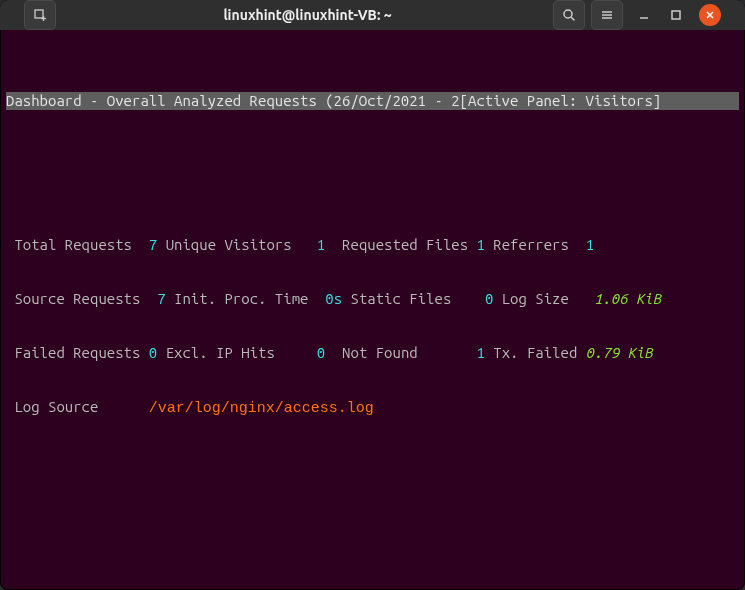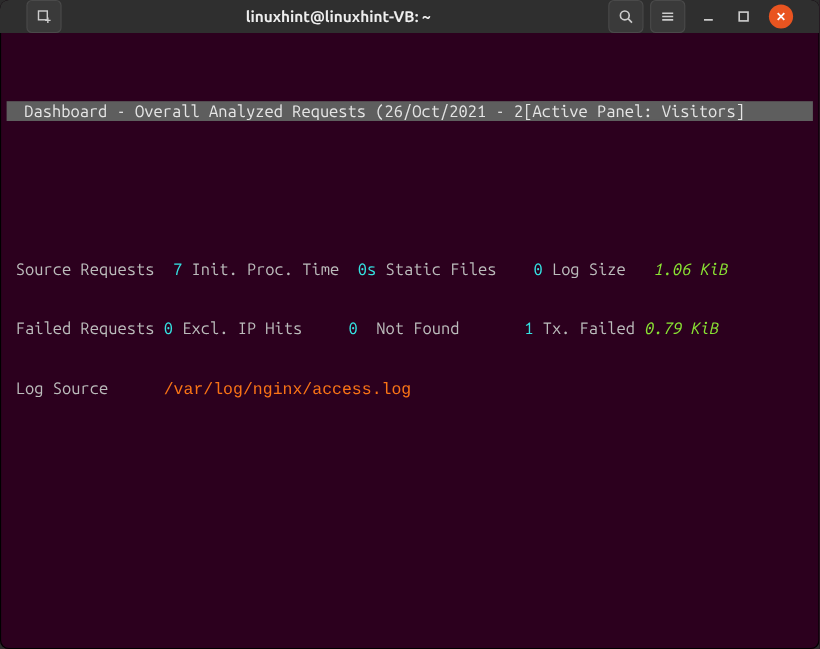--- a/index.html
+++ b/index.html
@@ -85,21 +85,21 @@
     position: relative;
   }
   .row { min-height: 18px; }
   .c-gray  { color: #bbb; }
   .c-cyan  { color: #34e2e2; }
   .c-green { color: #8ae234; font-style: italic; }
   .c-yellow{ color: #f97316; font-family: Liberation Mono, monospace; }
   .bar {
     background: #5e5e5e;
     color: #e5e5e5;
-    padding: 0 16px;
+    padding: 0 0;
     margin: 0 0;
   }
   .bar .ap { background: #5e5e5e; }
 </style>
 </head>
 <body>
 
 <div class="window">
 
   <div class="titlebar">
@@ -143,20 +143,21 @@
       </div>
     </div>
   </div>
 
   <div class="term">
     
     <div class="row bar"><span>Dashboard - Overall Analyzed Requests (26/Oct/2021 - 2</span><span class="ap">[Active Panel: Visitors]</span></div>
     <div class="row"></div>
 
     
+    <div class="row"> <span class="c-gray">Total Requests</span>  <span class="c-cyan">7</span> <span class="c-gray">Unique Visitors</span>   <span class="c-cyan">1</span>  <span class="c-gray">Requested Files</span> <span class="c-cyan">1</span> <span class="c-gray">Referrers</span>  <span class="c-cyan">1</span></div>
     <div class="row"> <span class="c-gray">Source Requests</span>  <span class="c-cyan">7</span> <span class="c-gray">Init. Proc. Time</span>  <span class="c-cyan">0s</span> <span class="c-gray">Static Files</span>    <span class="c-cyan">0</span> <span class="c-gray">Log Size</span>   <span class="c-green">1.06 KiB</span></div>
     <div class="row"> <span class="c-gray">Failed Requests</span> <span class="c-cyan">0</span> <span class="c-gray">Excl. IP Hits</span>     <span class="c-cyan">0</span>  <span class="c-gray">Not Found</span>       <span class="c-cyan">1</span> <span class="c-gray">Tx. Failed</span> <span class="c-green">0.79 KiB</span></div>
     <div class="row"> <span class="c-gray">Log Source</span>      <span class="c-yellow">/var/log/nginx/access.log</span></div>
 
     <div class="row"></div>
     <div class="row"></div>
 
     
     
     

